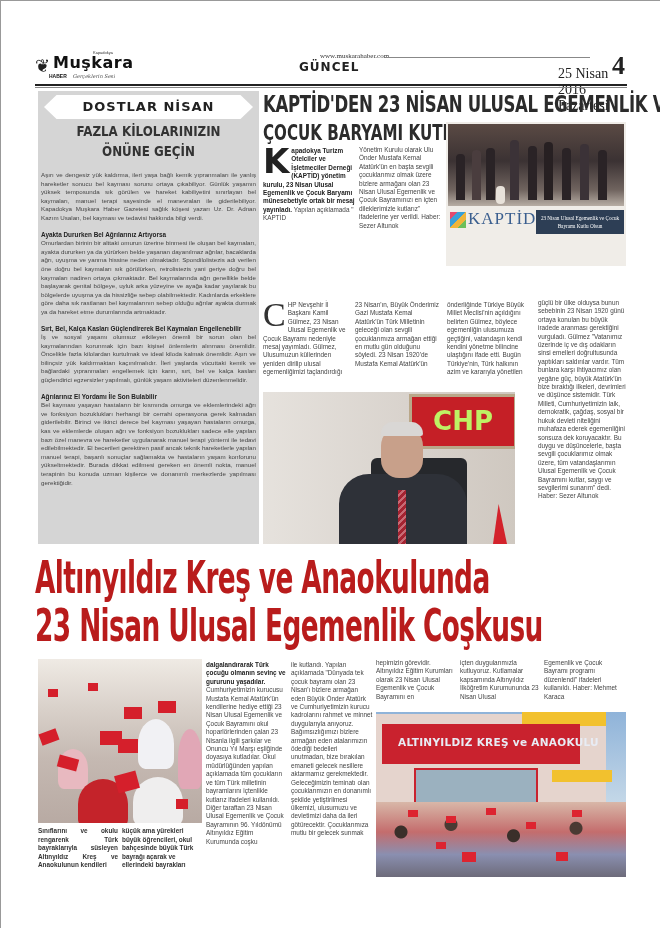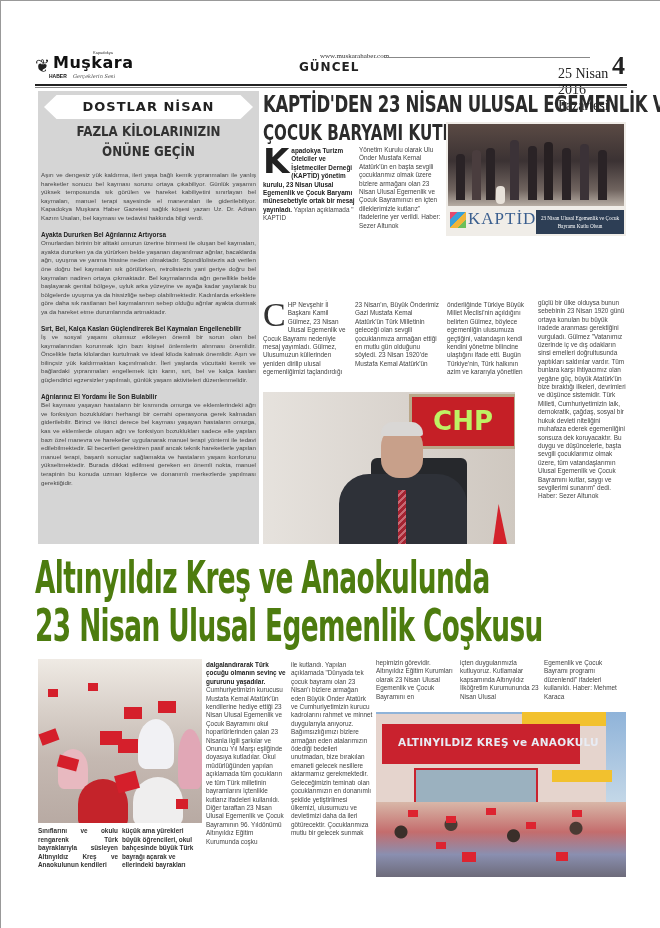--- a/index.html
+++ b/index.html
@@ -32,21 +32,21 @@
   .lb-body p { margin-bottom: 8px; }
   .lb-body h4 { font-size: 6.4px; line-height: 8.6px; color: #222; font-weight: bold; text-align: justify; }
 
   
   .k-title1 { position: absolute; left: 262px; top: 89px; width: 365px; font-family: "DejaVu Sans", sans-serif; font-weight: bold; font-size: 23px; line-height: 28px; color: #2b2b2b; white-space: nowrap; transform: scaleX(0.72); transform-origin: left; letter-spacing: -0.5px; }
   .k-title2 { position: absolute; left: 262px; top: 119px; font-family: "DejaVu Sans", sans-serif; font-weight: bold; font-size: 21px; line-height: 26px; color: #2b2b2b; white-space: nowrap; transform: scaleX(0.72); transform-origin: left; }
   .k-col1 { position: absolute; left: 262px; top: 146px; width: 94px; font-size: 6.4px; line-height: 8.4px; color: #222; font-weight: bold; }
   .k-col1 .drop { float: left; font-family: "DejaVu Sans", sans-serif; font-weight: bold; font-size: 34px; line-height: 28px; margin-right: 2px; color: #222; }
   .k-col1 .thin { font-weight: normal; color: #444; }
   .k-col2 { position: absolute; left: 358px; top: 145px; width: 86px; font-size: 6.4px; line-height: 8.4px; color: #444; }
-  .k-photo { position: absolute; left: 445px; top: 121px; width: 180px; height: 114px; background: #f0ede8; }
+  .k-photo { position: absolute; left: 445px; top: 121px; width: 180px; height: 144px; background: #f0ede8; }
   .k-photo .img { position: absolute; left: 2px; top: 2px; width: 176px; height: 82px; background: linear-gradient(180deg, #5a4a44 0%, #3b3233 45%, #6f635e 80%, #b7ada4 100%); }
   .k-photo .fig { position: absolute; bottom: 6px; width: 9px; height: 40px; background: #2a2326; border-radius: 4px 4px 0 0; }
   .k-photo .child { position: absolute; left: 48px; bottom: 2px; width: 9px; height: 18px; background: #e8e2da; border-radius: 4px; }
   .k-logo { position: absolute; left: 4px; top: 88px; width: 80px; height: 22px; }
   .k-logo .sq { position: absolute; left: 0; top: 2px; width: 16px; height: 16px; background: linear-gradient(135deg, #e34b6e 0 25%, #3aa0d8 25% 50%, #f0b53a 50% 75%, #6cbf5a 75%); }
   .k-logo .txt { position: absolute; left: 18px; top: -1px; font-family: "Liberation Serif", serif; font-size: 17px; letter-spacing: 1px; color: #3b5f8f; }
   .k-caption { position: absolute; left: 90px; top: 88px; width: 88px; height: 24px; background: #2d3e55; color: #fff; font-family: "Liberation Serif", serif; font-size: 5.2px; line-height: 8px; padding: 4px 4px; text-align: center; }
 
   
   .c-title { position: absolute; left: 262px; top: 239px; width: 365px; font-family: "DejaVu Sans", sans-serif; font-weight: bold; font-size: 27px; line-height: 29px; color: #2b2b2b; white-space: nowrap; }
@@ -62,21 +62,21 @@
   .c-photo .sign { position: absolute; left: 146px; top: 2px; width: 108px; height: 55px; background: #c51f26; border: 3px solid #b9a789; }
   .c-photo .sign span { display: block; text-align: center; font-family: "DejaVu Sans", sans-serif; font-weight: bold; font-size: 26px; line-height: 48px; color: #bef264; }
   .c-photo .chair { position: absolute; left: 108px; top: 66px; width: 96px; height: 86px; background: #26282c; border-radius: 6px 6px 0 0; }
   .c-photo .suit { position: absolute; left: 76px; top: 82px; width: 128px; height: 72px; background: #2e3138; border-radius: 30px 30px 0 0; }
   .c-photo .head { position: absolute; left: 118px; top: 34px; width: 42px; height: 52px; background: #c8a08a; border-radius: 20px 20px 18px 18px; }
   .c-photo .hair { position: absolute; left: 118px; top: 30px; width: 42px; height: 14px; background: #d9d7d5; border-radius: 20px 20px 4px 4px; }
   .c-photo .tie { position: absolute; left: 135px; top: 98px; width: 8px; height: 56px; background: repeating-linear-gradient(135deg, #a42331 0 3px, #c76a74 3px 5px); }
   .c-photo .flag { position: absolute; left: 230px; top: 112px; width: 14px; height: 40px; background: #d3222b; clip-path: polygon(40% 0, 100% 100%, 0 100%); }
 
   
-  .big-title { position: absolute; left: 34px; top: 553px; width: 592px; font-family: "DejaVu Sans", sans-serif; font-weight: bold; color: #4d7c0f; font-size: 44px; line-height: 48px; white-space: nowrap; }
+  .big-title { position: absolute; left: 34px; top: 553px; width: 592px; font-family: "DejaVu Sans", sans-serif; font-weight: bold; color: #b91c1c; font-size: 44px; line-height: 48px; white-space: nowrap; }
   .big-title span { display: block; transform: scaleX(0.6); transform-origin: left; letter-spacing: -1px; }
 
   
   .kids-photo { position: absolute; left: 37px; top: 658px; width: 164px; height: 164px; background: #e5e1dc; overflow: hidden; }
   .kids-photo .bg { position: absolute; inset: 0; background: linear-gradient(180deg, #efeae4 0%, #d9d1ca 30%, #c5b9b2 60%, #b8aaa3 100%); }
   .kids-photo .f { position: absolute; width: 18px; height: 12px; background: #d51f2b; }
   .kids-photo .k { position: absolute; border-radius: 50% 50% 20% 20%; }
   .b-cap { position: absolute; top: 826px; font-size: 6.4px; line-height: 8.6px; font-weight: bold; color: #333; }
   .b-cap1 { left: 37px; width: 80px; text-align: justify; }
   .b-cap2 { left: 121px; width: 82px; }

